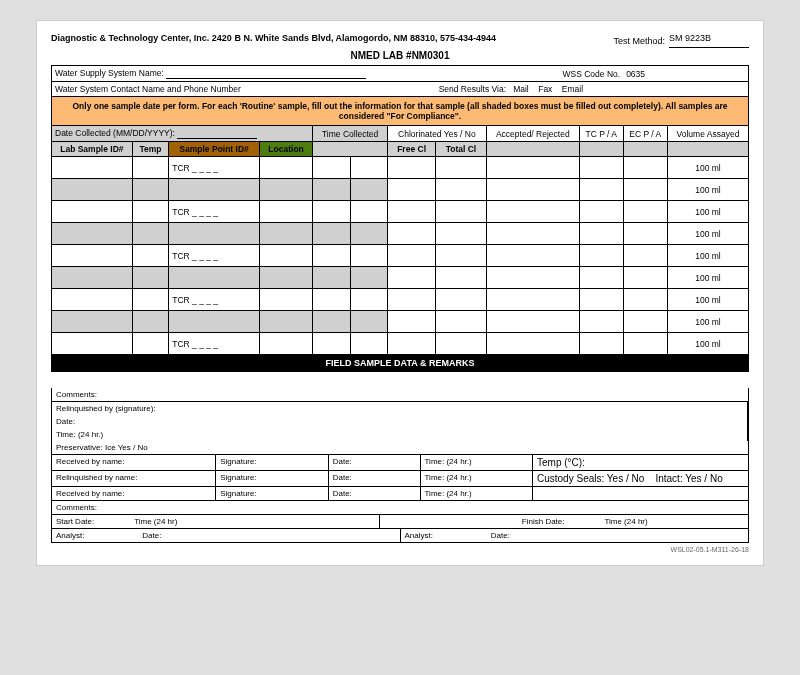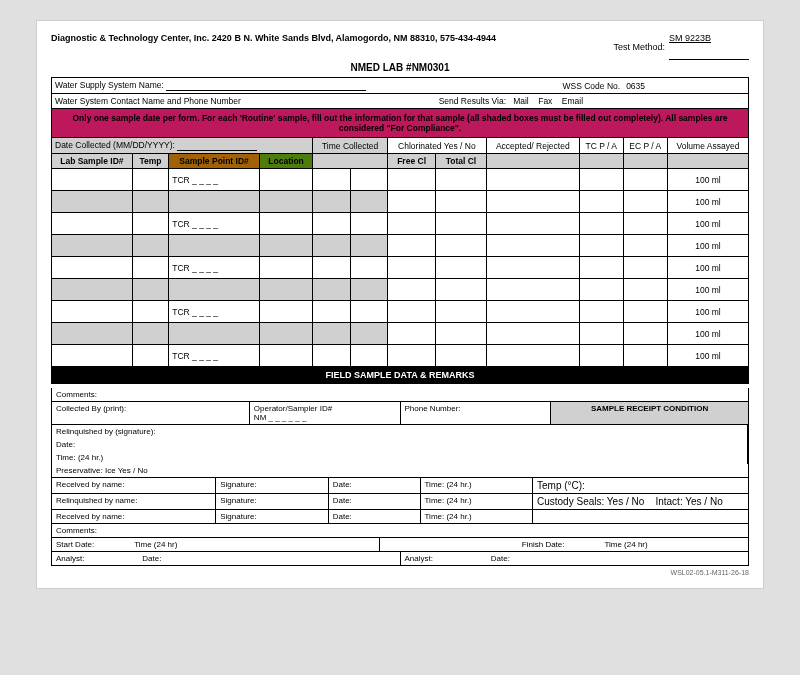--- a/index.html
+++ b/index.html
@@ -31,43 +31,42 @@
     }
     .header-right {
       display: flex;
       align-items: center;
       gap: 4px;
       font-size: 9px;
     }
     .test-method-value {
       border-bottom: 1px solid black;
       min-width: 80px;
-      padding-bottom: 16px;
-      text-decoration: underline;
+      padding-bottom: 4px;
     }
     .lab-title {
       text-align: center;
       font-size: 10px;
       font-weight: bold;
       margin-bottom: 4px;
     }
     .form-table {
       width: 100%;
       border-collapse: collapse;
       border: 1px solid black;
     }
     .form-table td, .form-table th {
       border: 1px solid black;
       padding: 2px 3px;
       font-size: 8.5px;
       vertical-align: middle;
     }
     .center { text-align: center; }
     .notice-row td {
-      background: #be185d;
+      background: #fdba74;
       font-weight: bold;
       text-align: center;
       font-size: 8.5px;
       padding: 4px 6px;
     }
     .header-row td {
       background: #d0d0d0;
       font-weight: bold;
       text-align: center;
       vertical-align: middle;
@@ -82,21 +81,21 @@
     .section-header td {
       background: black;
       color: white;
       text-align: center;
       font-weight: bold;
       font-size: 9px;
       padding: 3px;
     }
     .footer-section {
       border: 1px solid black;
-      margin-top: 4px;
+      margin-top: 16px;
     }
     .form-version {
       text-align: right;
       font-size: 7px;
       margin-top: 3px;
       color: #666;
     }
   </style>
 </head>
 <body>
@@ -322,35 +321,20 @@
     </tr>
   </tbody>
     </table>
 
   <div class="footer-section" style="border-top:none;">
 
     <div style="border-bottom:1px solid black; padding:2px 4px; font-size:8px;">
       <span>Comments:</span>
     </div>
 
-    <div style="display:flex; border-bottom:1px solid black;">
-      <div style="flex:2; padding:2px 4px; font-size:8px; border-right:1px solid black;">
-        <span>Collected By (print):</span>
-      </div>
-      <div style="flex:1.5; padding:2px 4px; font-size:8px; border-right:1px solid black;">
-        <span>Operator/Sampler ID#</span><br>
-        <span>NM _ _ _ _ _ _</span>
-      </div>
-      <div style="flex:1.5; padding:2px 4px; font-size:8px; border-right:1px solid black;">
-        <span>Phone Number:</span>
-      </div>
-      <div style="flex:2; padding:2px 4px; font-size:8px; background:#d0d0d0; font-weight:bold; text-align:center;">
-        <span>SAMPLE RECEIPT CONDITION</span>
-      </div>
-    </div>
 
     <div style="display:flex; border-bottom:1px solid black;flex-direction:column;">
       <div style="flex:2; padding:2px 4px; font-size:8px; border-right:1px solid black;">
         <span>Relinquished by (signature):</span>
       </div>
       <div style="flex:0.8; padding:2px 4px; font-size:8px; border-right:1px solid black;">
         <span>Date:</span>
       </div>
       <div style="flex:1; padding:2px 4px; font-size:8px; border-right:1px solid black;">
         <span>Time: (24 hr.)</span>

